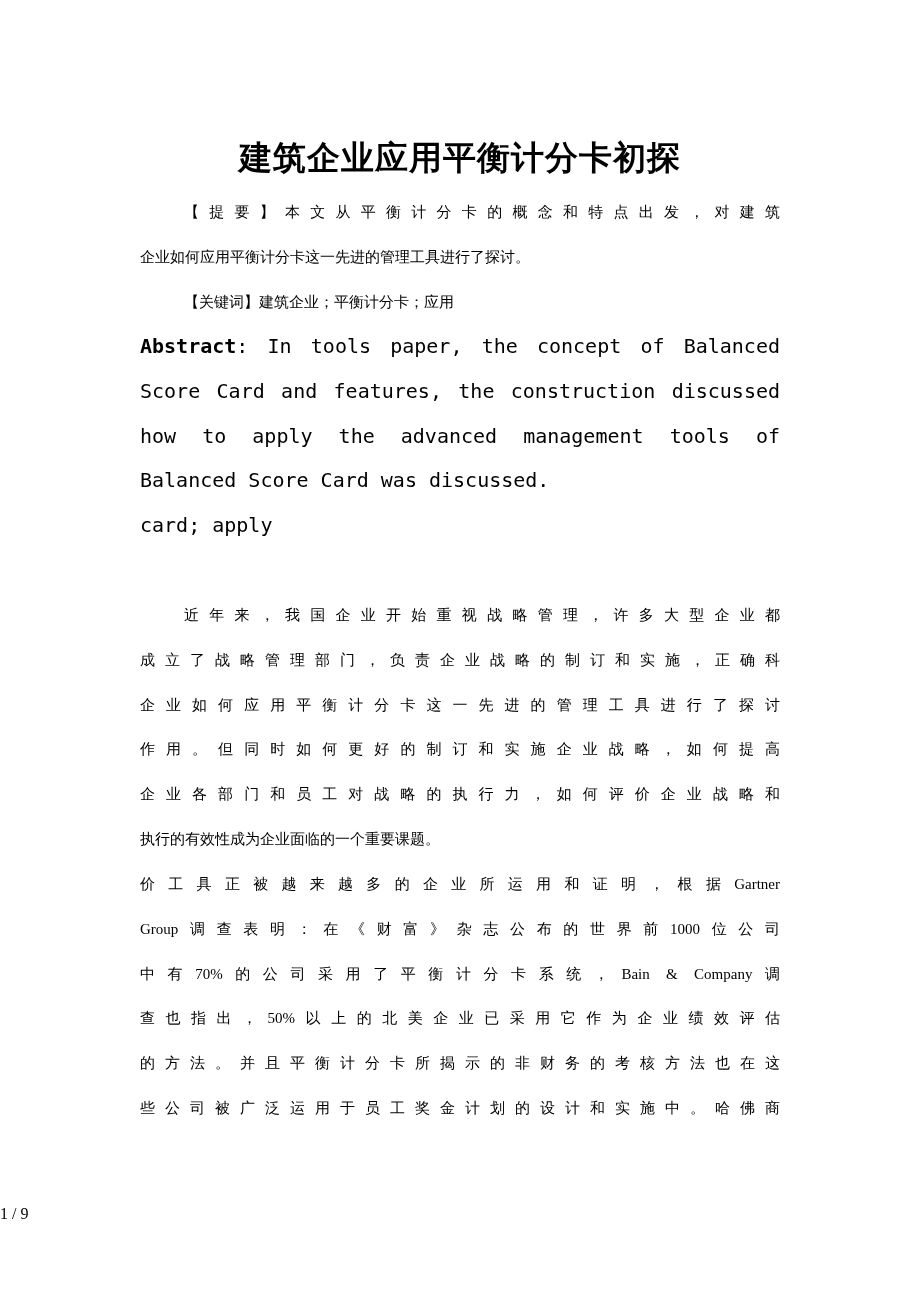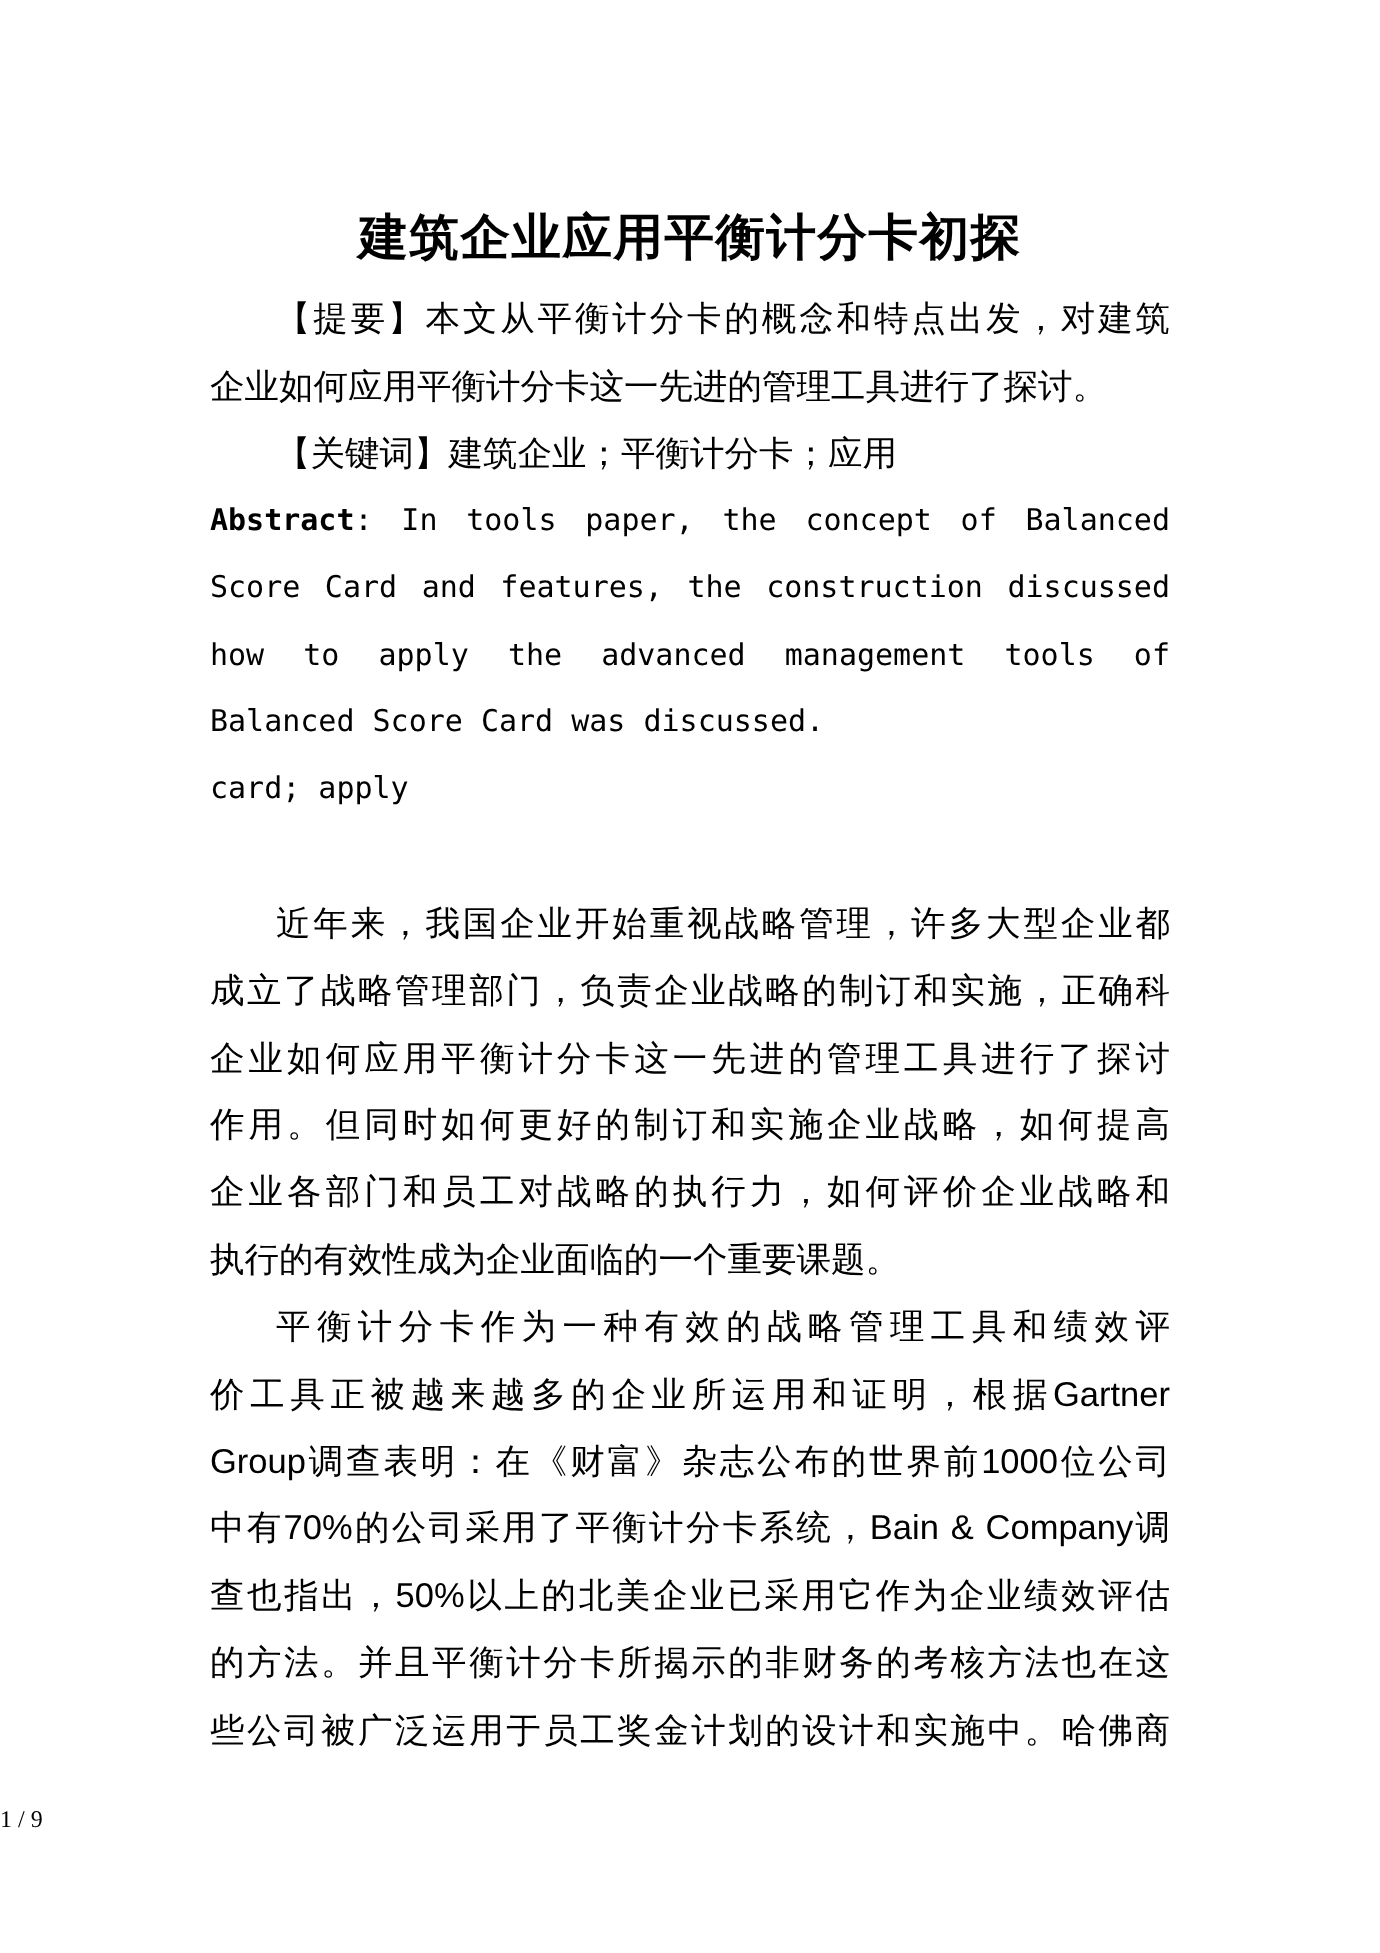--- a/index.html
+++ b/index.html
@@ -21,40 +21,40 @@
     width: 920px;
     height: 1302px;
     background: #ffffff;
   }
   .title {
     position: absolute;
     left: 0;
     width: 920px;
     top: 136px;
     text-align: center;
-    font-family: Liberation Sans, sans-serif;
+    font-family: Liberation Serif, serif;
     font-weight: bold;
     font-size: 33px;
     line-height: 44px;
     letter-spacing: 1px;
   }
   .body-block {
     position: absolute;
     left: 140px;
     width: 640px;
   }
   .line {
     display: block;
     height: 44.8px;
     line-height: 44.8px;
-    font-size: 23px;
+    font-size: 15px;
     white-space: nowrap;
     text-align: justify;
     text-align-last: justify;
-    font-family: Liberation Sans, sans-serif;
+    font-family: Liberation Serif, serif;
   }
   .line.last {
     text-align-last: left;
   }
   .line.indent {
     padding-left: 44px;
   }
   .mono {
     font-family: "DejaVu Sans Mono", "Liberation Mono", monospace;
     font-size: 20px;
@@ -97,21 +97,20 @@
   <div class="body-block" style="top:593px;">
     <span class="line indent">近年来，我国企业开始重视战略管理，许多大型企业都</span>
     <span class="line">成立了战略管理部门，负责企业战略的制订和实施，正确科</span>
     <span class="line">企业如何应用平衡计分卡这一先进的管理工具进行了探讨</span>
     <span class="line">作用。但同时如何更好的制订和实施企业战略，如何提高</span>
     <span class="line">企业各部门和员工对战略的执行力，如何评价企业战略和</span>
     <span class="line last">执行的有效性成为企业面临的一个重要课题。</span>
   </div>
 
   <div class="body-block" style="top:862px;">
-    <span class="line indent">平衡计分卡作为一种有效的战略管理工具和绩效评</span>
     <span class="line">价工具正被越来越多的企业所运用和证明，根据Gartner</span>
     <span class="line">Group调查表明：在《财富》杂志公布的世界前1000位公司</span>
     <span class="line">中有70%的公司采用了平衡计分卡系统，Bain &amp; Company调</span>
     <span class="line">查也指出，50%以上的北美企业已采用它作为企业绩效评估</span>
     <span class="line">的方法。并且平衡计分卡所揭示的非财务的考核方法也在这</span>
     <span class="line">些公司被广泛运用于员工奖金计划的设计和实施中。哈佛商</span>
   </div>
 
   <div class="footer">1 / 9</div>
 

